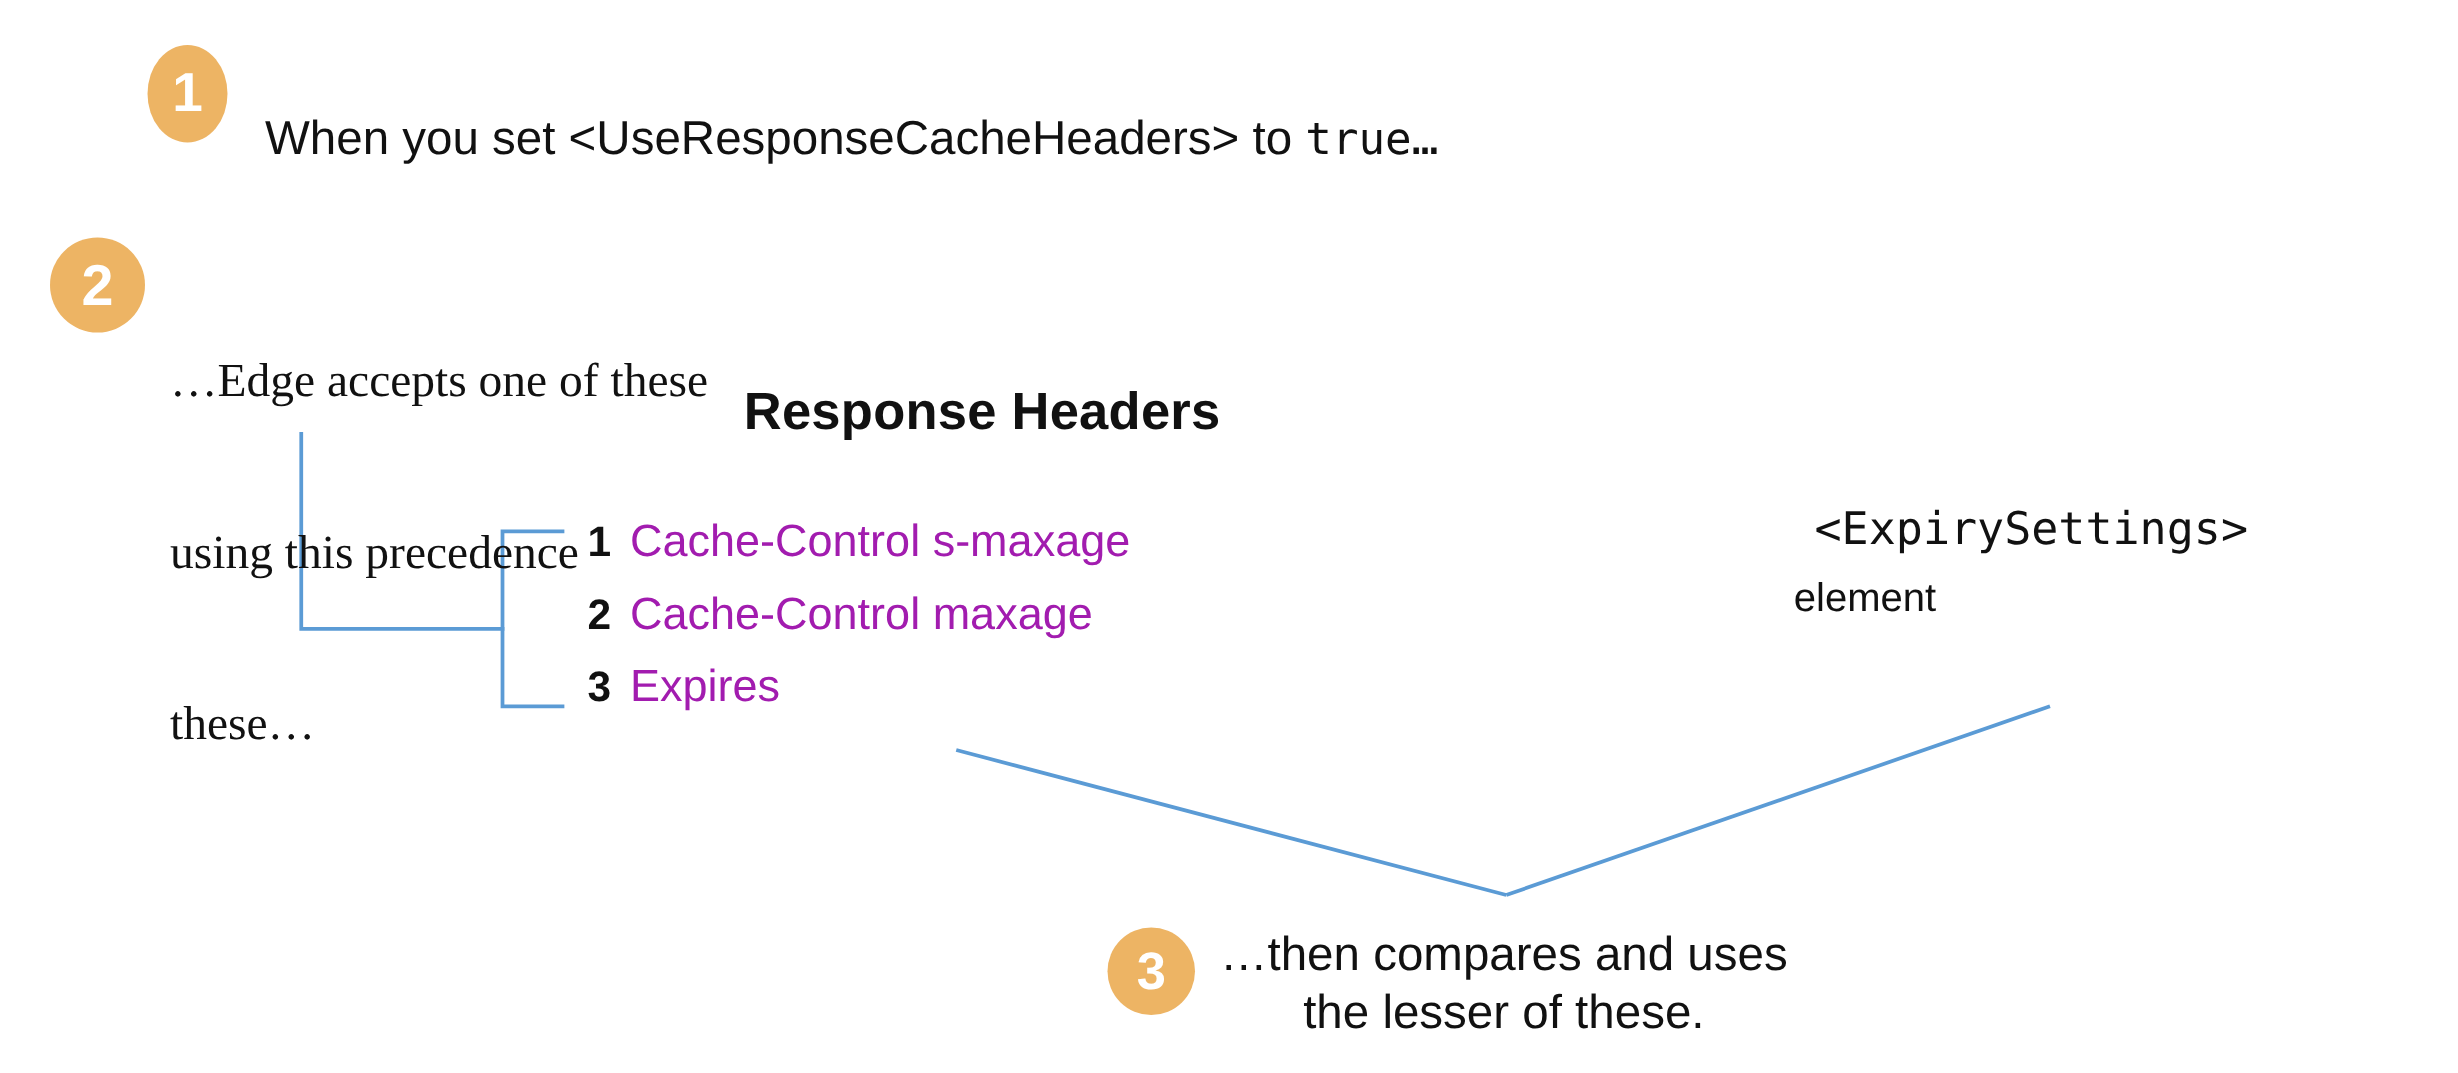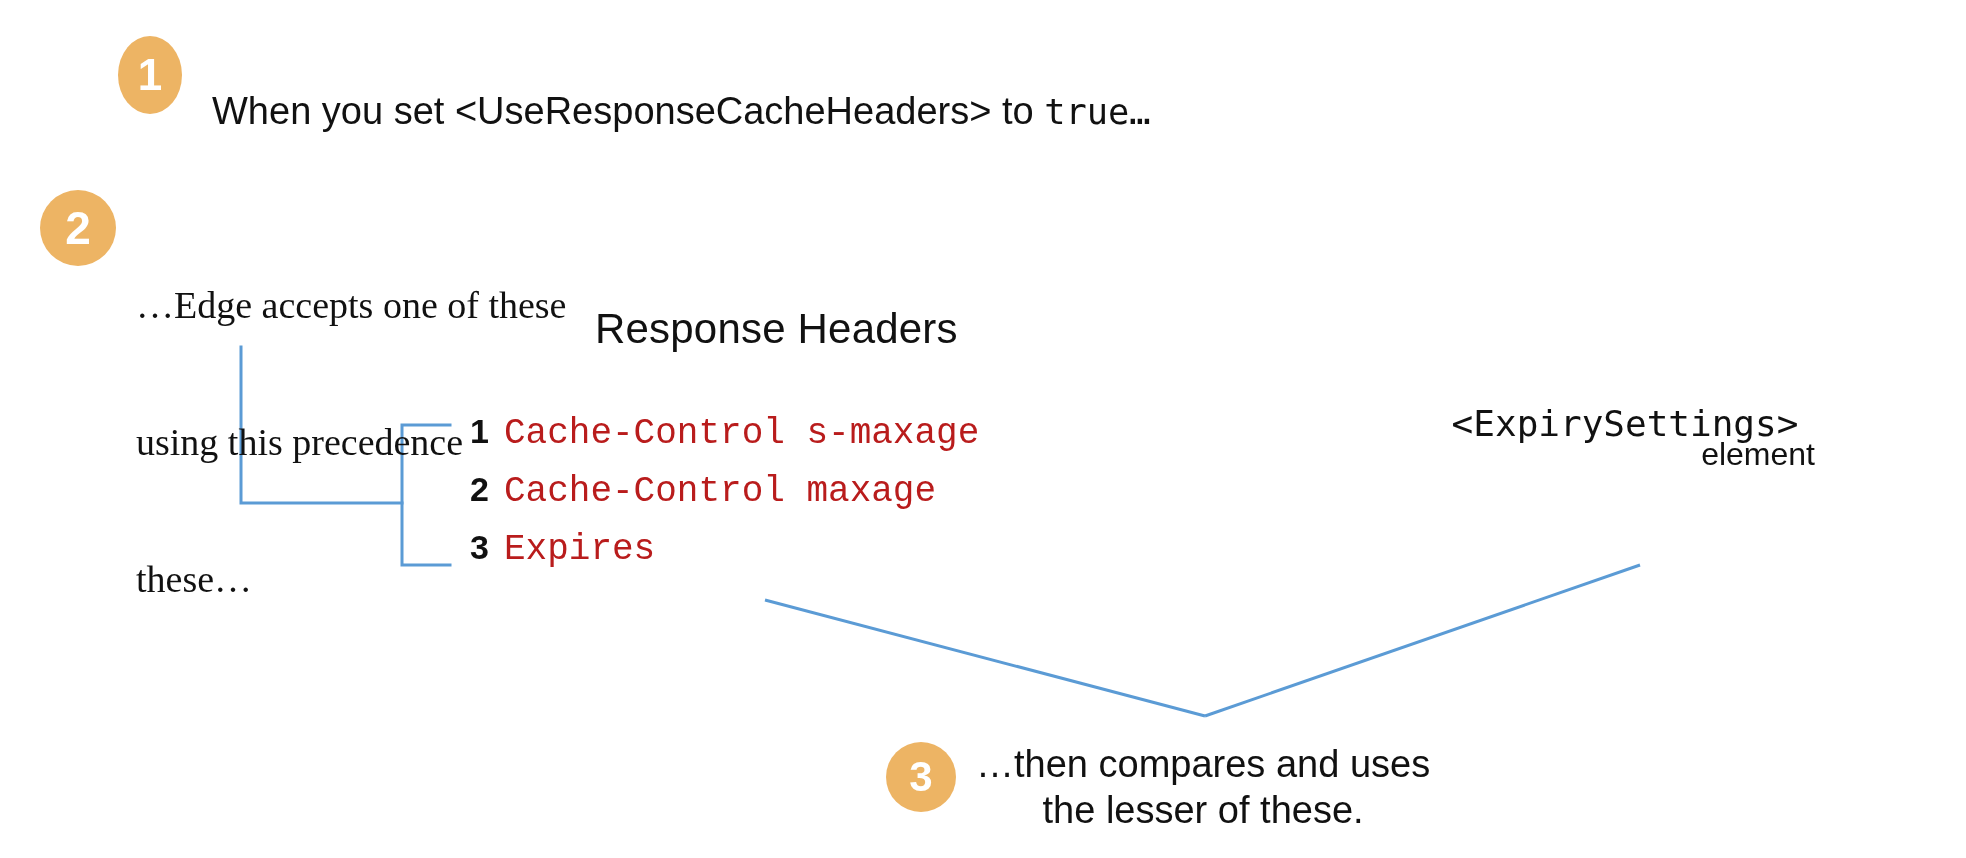--- a/index.html
+++ b/index.html
@@ -98,20 +98,21 @@
   .col-heading {
     position: absolute;
     font-size: 42px;
     color: #111111;
     white-space: nowrap;
     letter-spacing: 0.2px;
   }
   #heading-response-headers {
     left: 595px;
     top: 305px;
+    font-weight: bold;
   }
   #heading-policy-config {
     left: 1425px;
     top: 303px;
   }
 
   
   #precedence-list {
     position: absolute;
     left: 470px;
@@ -127,44 +128,44 @@
   }
   .li-num {
     width: 34px;
     flex: 0 0 34px;
     font-family: "Liberation Sans", sans-serif;
     font-size: 34px;
     font-weight: 600;
     color: #111111;
   }
   .li-label {
-    font-family: Liberation Mono, monospace;
+    font-family: Liberation Sans, sans-serif;
     font-size: 36px;
-    color: #b91c1c;
+    color: #a21caf;
     white-space: pre;
   }
 
   
   #policy-element-name {
     position: absolute;
     left: 1435px;
     top: 403px;
     width: 380px;
     text-align: center;
     font-family: "DejaVu Sans Mono", "Liberation Mono", monospace;
     font-size: 36px;
     color: #111111;
     white-space: nowrap;
   }
   #policy-element-word {
     position: absolute;
     left: 1435px;
-    top: 436px;
+    top: 460px;
     width: 380px;
-    text-align: right;
+    text-align: left;
     font-family: "Liberation Sans", sans-serif;
     font-size: 32px;
     color: #111111;
   }
 </style>
 </head>
 <body>
 
 <div id="canvas">
 

